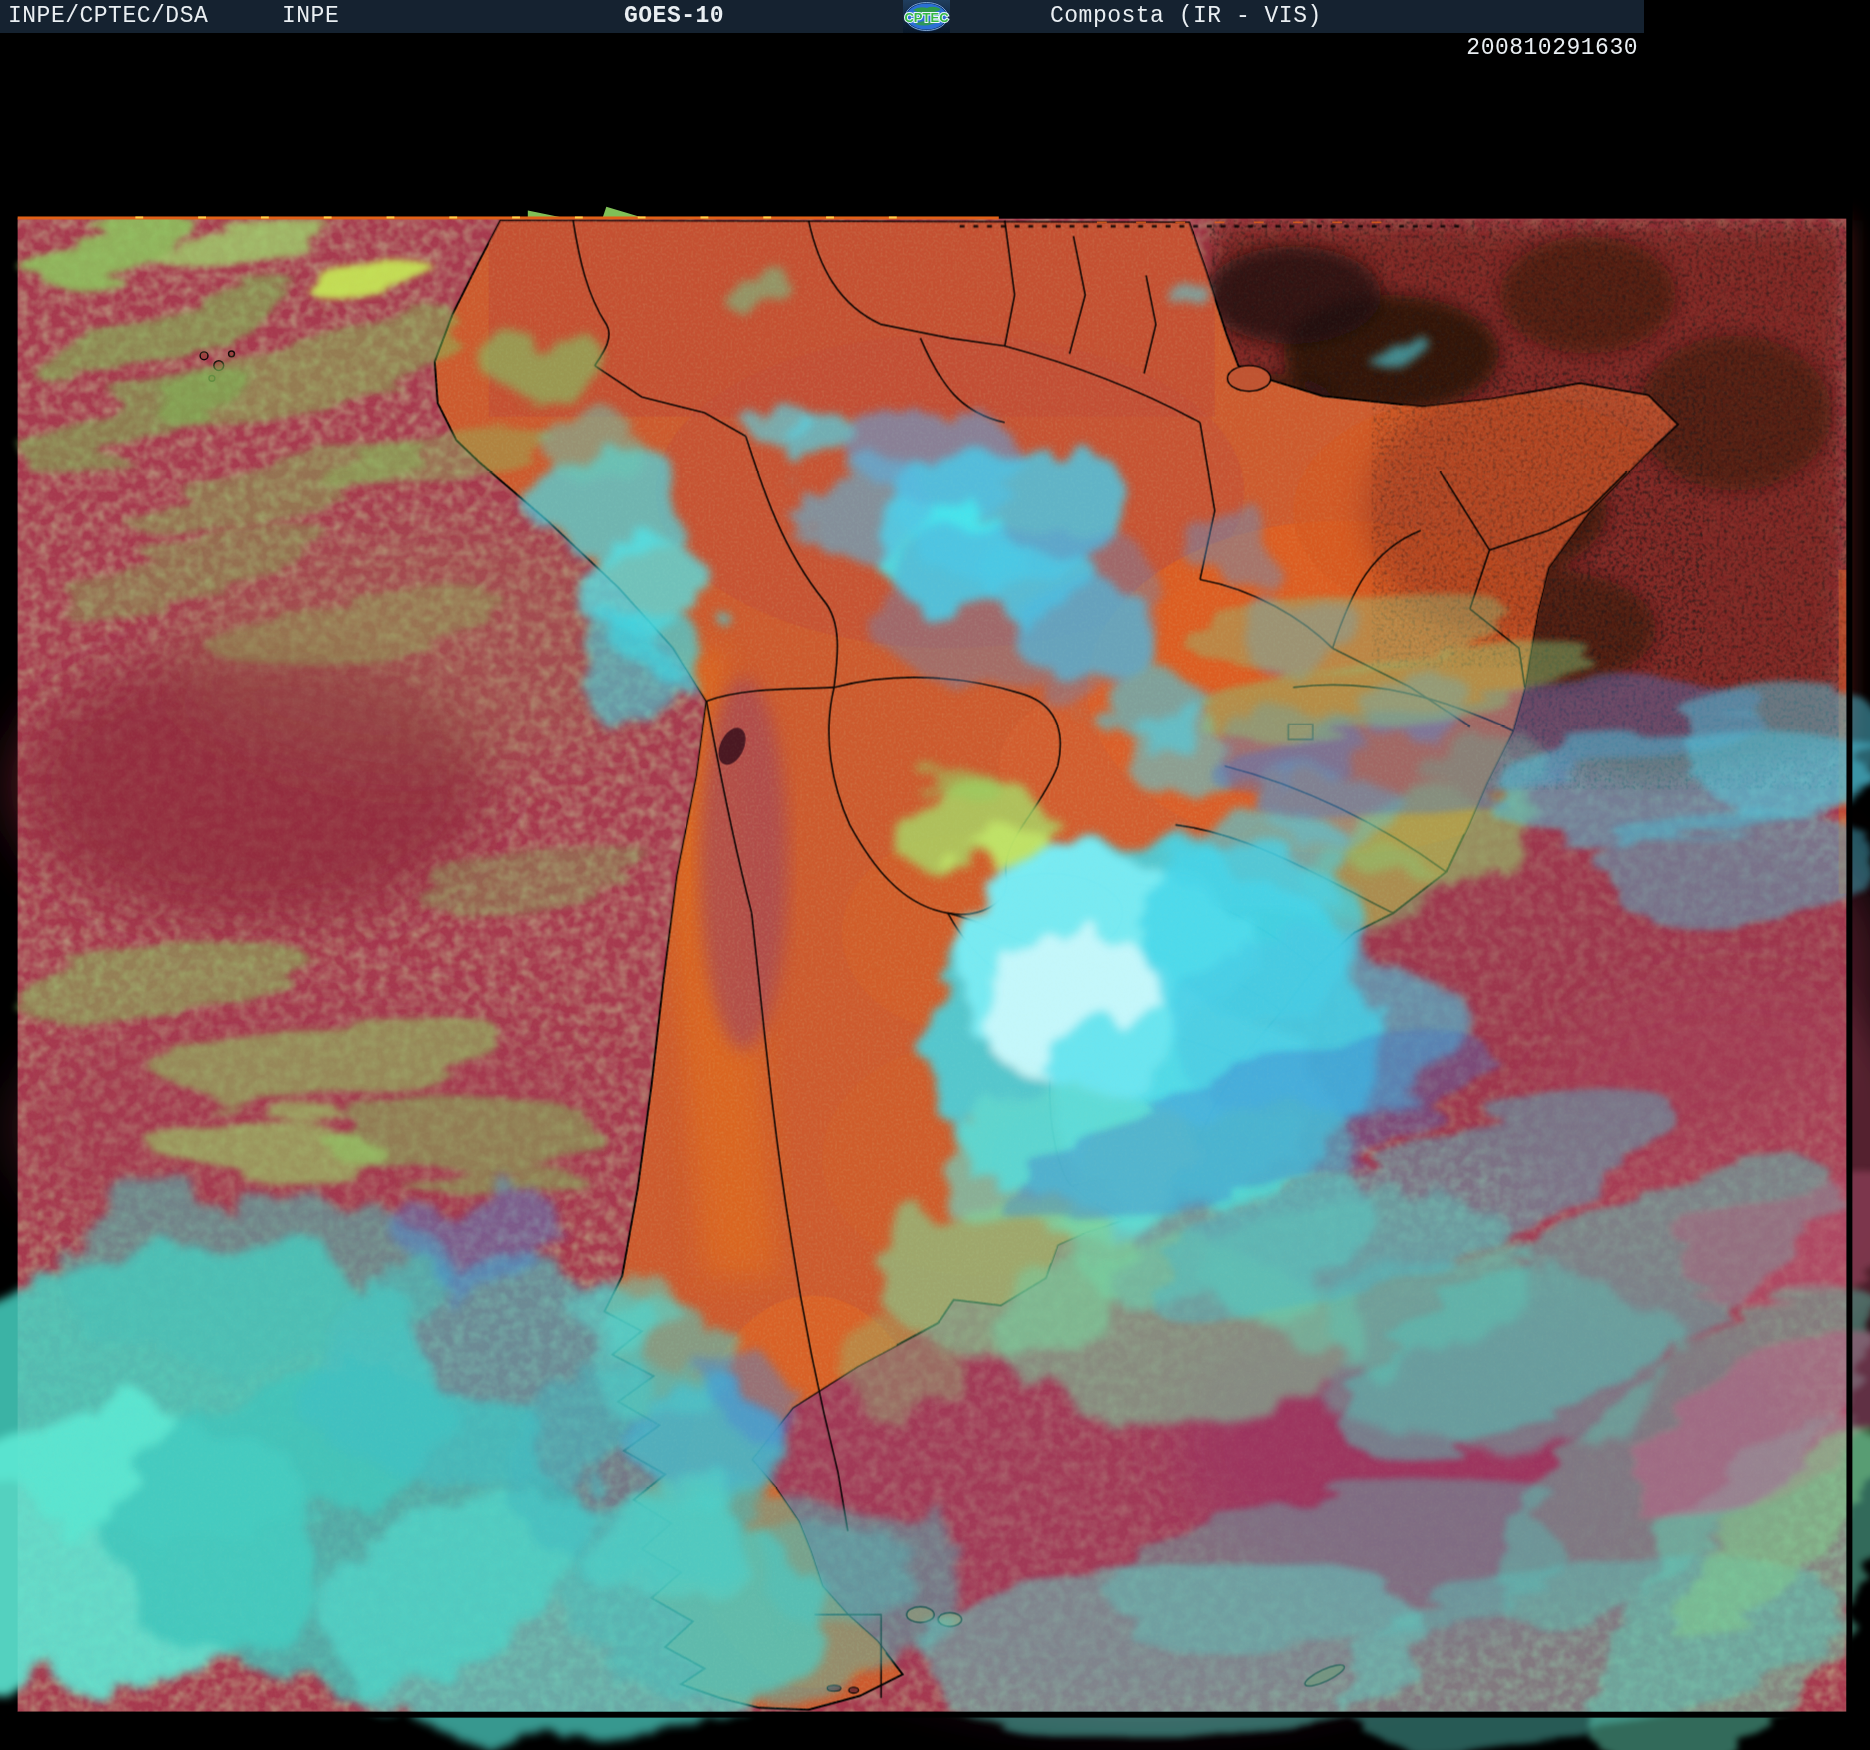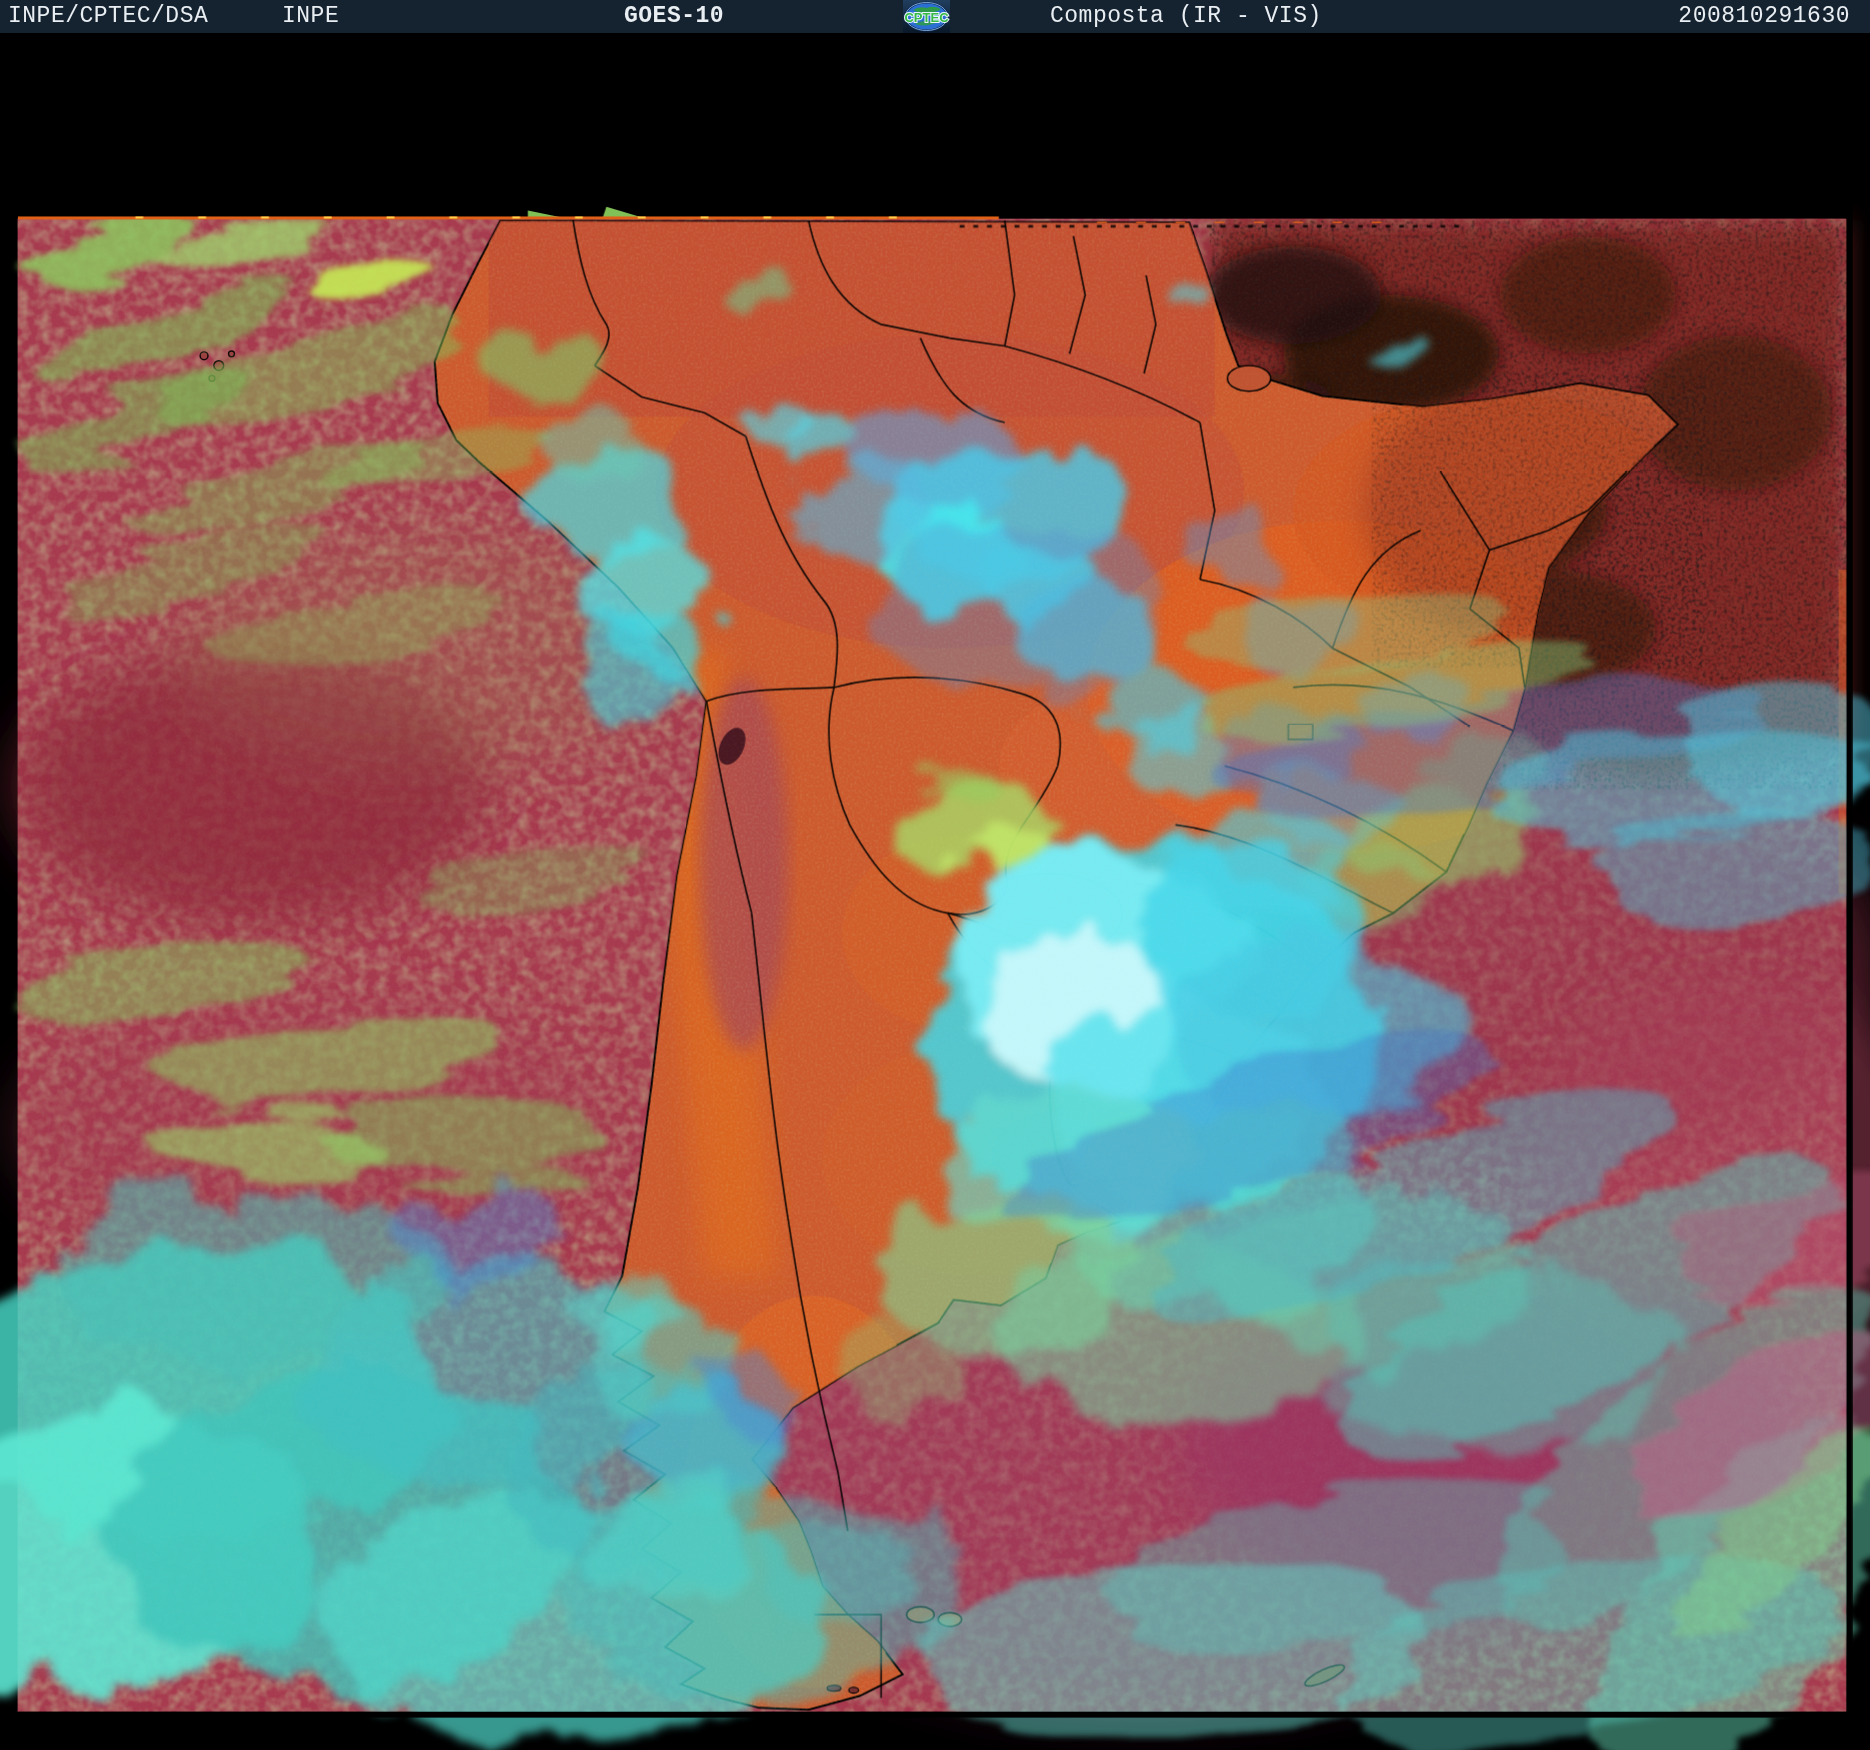--- a/index.html
+++ b/index.html
@@ -1,24 +1,24 @@
 <!DOCTYPE html>
 <html><head>
 <meta charset="utf-8">
 <style>
   html,body{margin:0;padding:0;background:#000;}
   .stage{position:relative;width:1870px;height:1750px;background:#000;overflow:hidden;
          font-family:"Liberation Mono","DejaVu Sans Mono",monospace;}
-  .topbar{position:absolute;top:0;left:0;width:1870px;height:33px;background:#152230;z-index:5;}
+  .topbar{position:absolute;top:0;left:0;width:1644px;height:33px;background:#152230;z-index:5;}
   .topbar span{position:absolute;top:0;line-height:33px;font-size:23px;letter-spacing:.5px;color:#e9eef2;white-space:pre;}
   .t-inst{left:8px;}
   .t-noaa{left:282px;}
   .t-sat{left:624px;font-weight:bold;}
   .t-prod{left:1050px;}
-  .t-time{right:20px;}
+  .t-time{right:6px;margin-top:32px;}
   .logo{position:absolute;left:903px;top:0;width:47px;height:33px;background:linear-gradient(#203e5e,#0a1828);}
   .satwrap{position:absolute;top:33px;left:0;width:1870px;height:1717px;}
   svg{display:block;}
 </style>
 </head>
 <body>
 
 <div class="stage">
 
   <div class="topbar">

